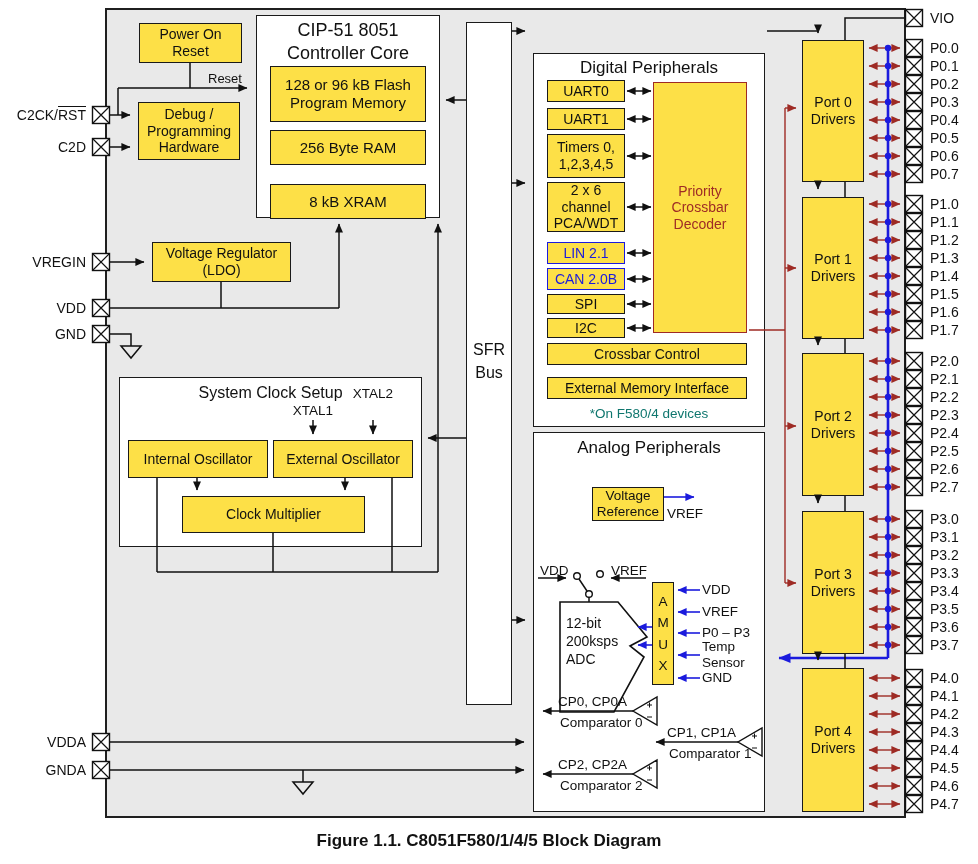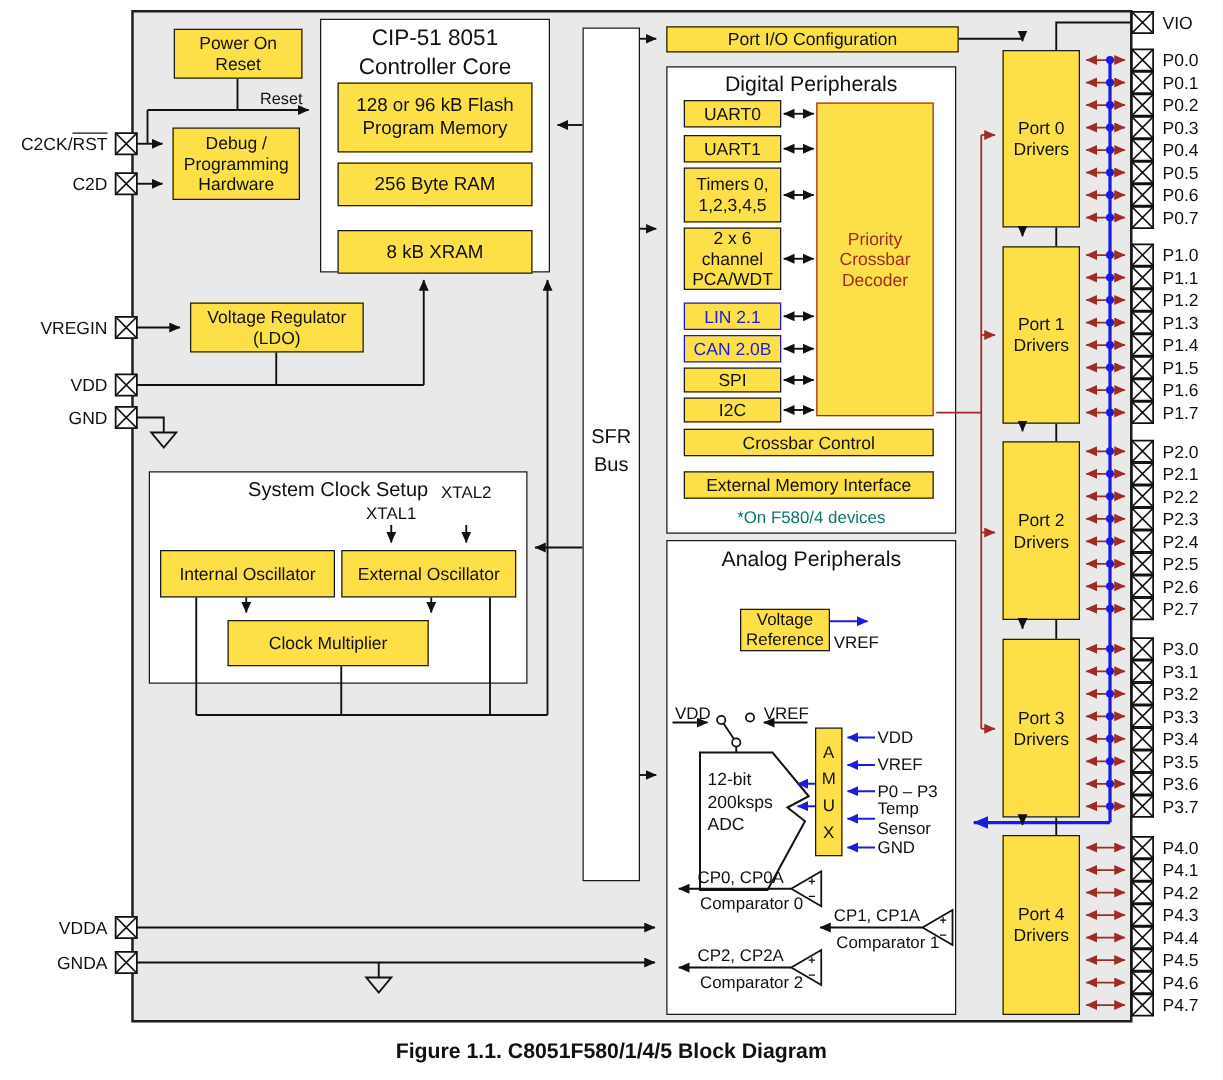--- a/index.html
+++ b/index.html
@@ -55,27 +55,26 @@
 
   <div class="cbox" style="left:152px;top:242px;width:139px;height:40px">Voltage Regulator
 (LDO)</div>
 
   <div class="panel" style="left:119px;top:377px;width:303px;height:170px"></div>
   <div class="flo ctr t16" style="left:119px;top:381px;width:303px">System Clock Setup</div>
   <div class="slbl ctr" style="left:283px;top:403px;width:60px">XTAL1</div>
   <div class="slbl ctr" style="left:343px;top:386px;width:60px">XTAL2</div>
   <div class="cbox" style="left:128px;top:440px;width:140px;height:38px">Internal Oscillator</div>
   <div class="cbox" style="left:273px;top:440px;width:140px;height:38px">External Oscillator</div>
-  <div class="cbox" style="left:182px;top:496px;width:161px;height:37px">Clock Multiplier</div>
+  <div class="cbox" style="left:182px;top:496px;width:183px;height:37px">Clock Multiplier</div>
 
   <div class="panel" style="left:466px;top:22px;width:46px;height:683px"></div>
   <div class="flo ctr t16" style="left:466px;top:338px;width:46px">SFR
 Bus</div>
 
-  <div class="cbox" style="left:533px;top:21px;width:234px;height:21px">Port I/O Configuration</div>
 
   <div class="panel" style="left:533px;top:53px;width:232px;height:374px"></div>
   <div class="flo ctr t17" style="left:533px;top:58px;width:232px">Digital Peripherals</div>
   <div class="cbox redbox" style="left:653px;top:82px;width:94px;height:251px">Priority
 Crossbar
 Decoder</div>
   <div class="cbox" style="left:547px;top:377px;width:200px;height:22px">External Memory Interface</div>
   <div class="cbox" style="left:547px;top:343px;width:200px;height:22px">Crossbar Control</div>
   <div class="flo ctr blue" style="left:533px;top:406px;width:232px;font-size:13.5px">*On F580/4 devices</div>
 

